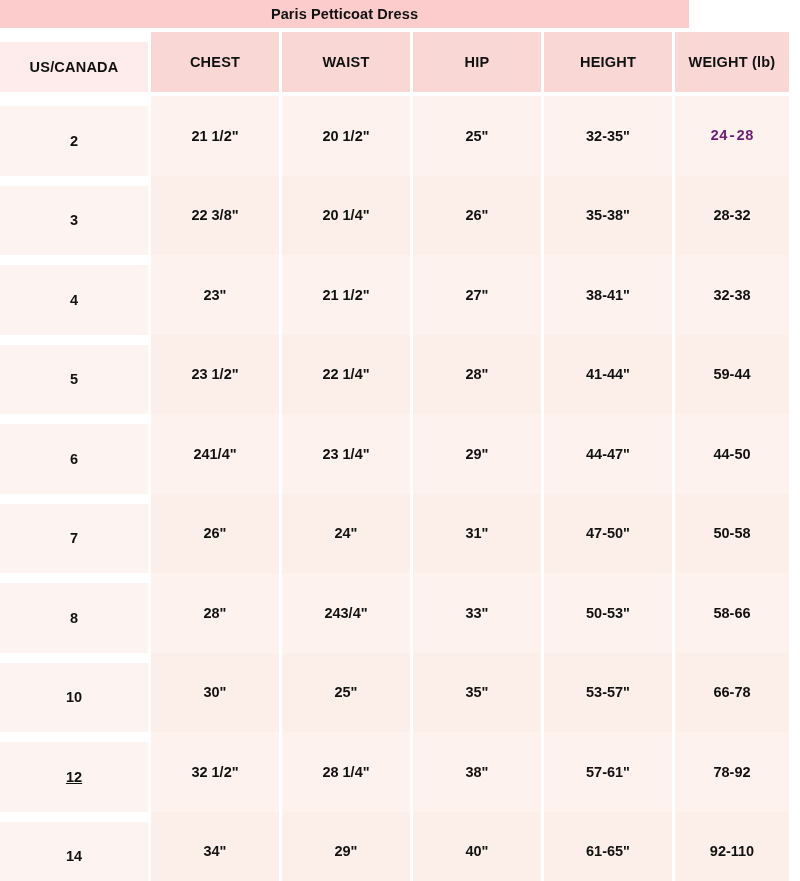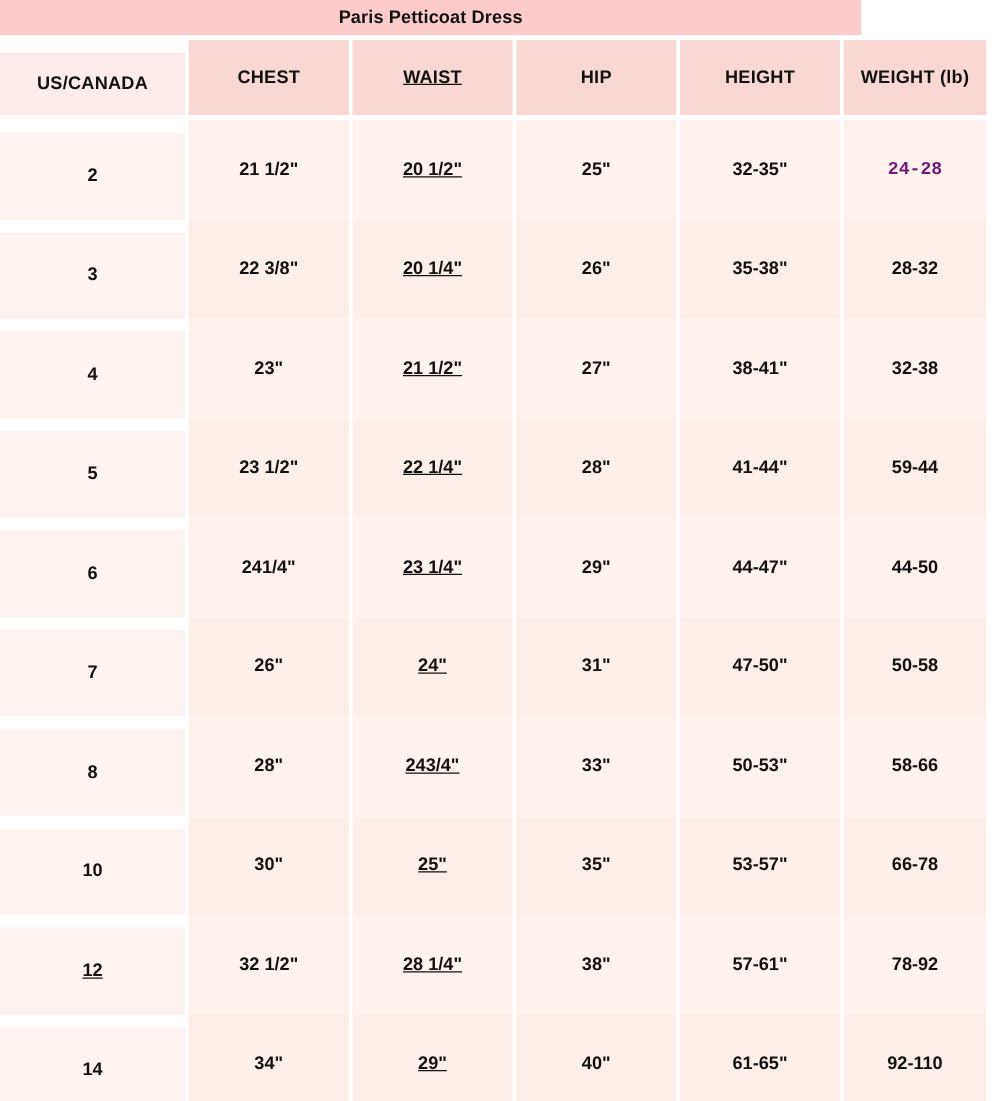--- a/index.html
+++ b/index.html
@@ -50,21 +50,21 @@
     justify-content: center;
     text-align: center;
     font-weight: bold;
     color: #111111;
     overflow: hidden;
   }
 
   
   .col-0 { flex: 0 0 148px; margin-top: 10px; }
   .col-1 { flex: 0 0 128px; }
-  .col-2 { flex: 0 0 128px; text-decoration: underline; }
+  .col-2 { flex: 0 0 128px; }
   .col-3 { flex: 0 0 128px; }
   .col-4 { flex: 0 0 128px; }
   .col-5 { flex: 0 0 114px; }
 
   
   .cell + .cell { margin-left: 3px; }
 
   
   .header-row {
     height: 60px;

